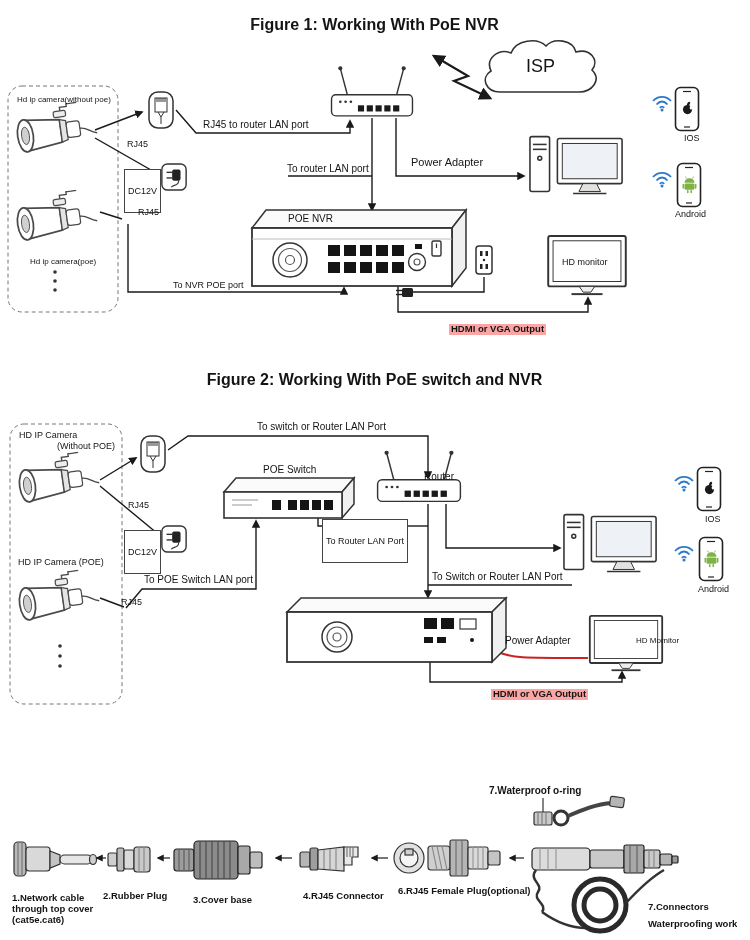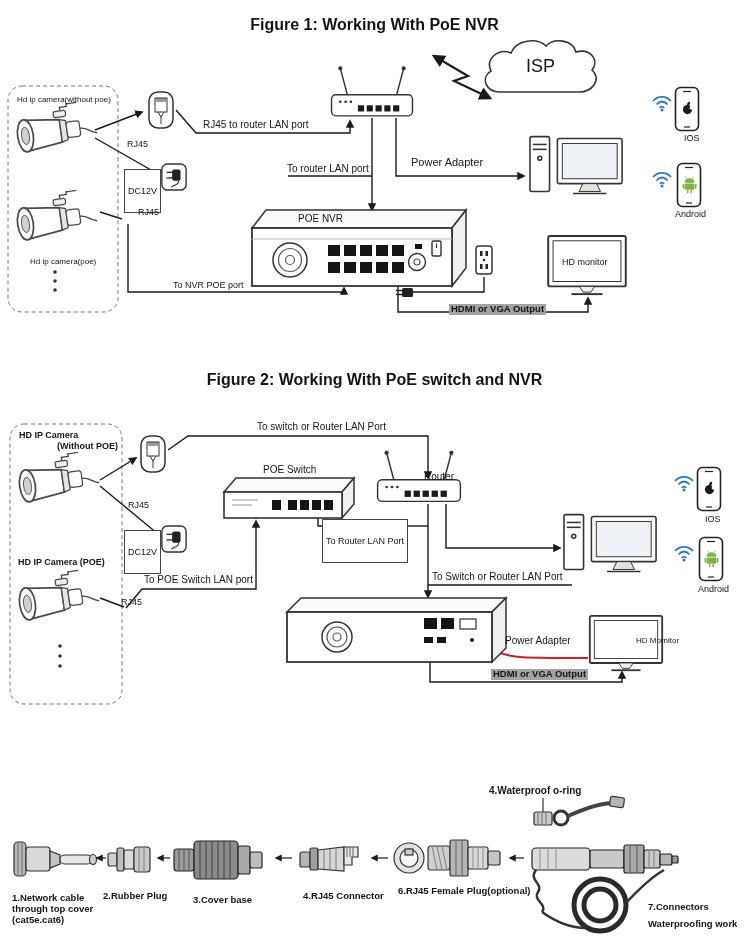--- a/index.html
+++ b/index.html
@@ -6,24 +6,24 @@
   .stage{position:relative;width:749px;height:940px;background:#fff;overflow:hidden;font-family:"Liberation Sans",sans-serif;}
   svg{position:absolute;left:0;top:0;}
   .lbl{position:absolute;color:#141414;white-space:nowrap;line-height:1.15;font-family:"Liberation Sans",sans-serif;}
   .t16b{font-size:16px;font-weight:700;}
   .t18{font-size:18px;}
   .t11{font-size:11px;}
   .t10{font-size:10px;}
   .t95{font-size:10px;}
   .t95b{font-size:9.5px;font-weight:700;}
   .t9{font-size:9px;}
-  .t9b{font-size:9px;font-weight:700;}
+  .t9b{font-size:9px;font-weight:400;}
   .t8{font-size:8px;}
   .bx{border:1px solid #444;padding:16px 3px;background:#fff;}
-  .bgw{background:#a3a3a3;padding:0 2px;}
+  .bgw{background:#fca5a5;padding:0 2px;margin-top:20px;}
   .ctr{left:50%;transform:translateX(-50%);}
 </style>
 </head>
 <body>
 
 <div class="stage">
 
 <svg width="750" height="940" viewBox="0 0 750 940">
   <defs>
     <marker id="arr" viewBox="0 0 10 10" refX="8" refY="5" markerWidth="6" markerHeight="6" orient="auto-start-reverse">
@@ -408,21 +408,21 @@
 <div class="lbl t9" style="top:139px;left:127px;">RJ45</div>
 <div class="lbl t10" style="top:119px;left:203px;">RJ45 to router LAN port</div>
 <div class="lbl t9 bx" style="top:169px;left:124px;">DC12V</div>
 <div class="lbl t9" style="top:207px;left:138px;">RJ45</div>
 <div class="lbl t8" style="top:257px;left:30px;">Hd ip camera(poe)</div>
 <div class="lbl t10" style="top:163px;left:287px;">To router LAN port</div>
 <div class="lbl t11" style="top:156px;left:411px;">Power Adapter</div>
 <div class="lbl t18" style="top:56px;left:526px;">ISP</div>
 <div class="lbl t9" style="top:133px;left:684px;">IOS</div>
 <div class="lbl t9" style="top:209px;left:675px;">Android</div>
-<div class="lbl t10" style="top:213px;left:298px;">POE NVR</div>
+<div class="lbl t10" style="top:213px;left:288px;">POE NVR</div>
 <div class="lbl t9" style="top:280px;left:173px;">To NVR POE port</div>
 <div class="lbl t9" style="top:257px;left:562px;">HD monitor</div>
 <div class="lbl t95b bgw" style="top:304px;left:449px;">HDMI or VGA Output</div>
 
 <div class="lbl t16b ctr" style="top:371px;">Figure 2: Working With PoE switch and NVR</div>
 <div class="lbl t9b" style="top:430px;left:19px;">HD IP Camera</div>
 <div class="lbl t9b" style="top:441px;left:21px;margin-left:36px;">(Without POE)</div>
 <div class="lbl t10" style="top:421px;left:257px;">To switch or Router LAN Port</div>
 <div class="lbl t10" style="top:464px;left:263px;">POE Switch</div>
 <div class="lbl t10" style="top:471px;left:424px;">Router</div>
@@ -432,21 +432,21 @@
 <div class="lbl t9b" style="top:557px;left:18px;">HD IP Camera (POE)</div>
 <div class="lbl t95" style="top:574px;left:144px;">To POE Switch LAN port</div>
 <div class="lbl t9" style="top:597px;left:121px;">RJ45</div>
 <div class="lbl t95" style="top:571px;left:432px;">To Switch or Router LAN Port</div>
 <div class="lbl t10" style="top:635px;left:505px;">Power Adapter</div>
 <div class="lbl t8" style="top:636px;left:600px;padding-left:36px;">HD Mornitor</div>
 <div class="lbl t95b bgw" style="top:669px;left:491px;">HDMI or VGA Output</div>
 <div class="lbl t9" style="top:514px;left:705px;">IOS</div>
 <div class="lbl t9" style="top:584px;left:698px;">Android</div>
 
-<div class="lbl t10" style="top:785px;left:489px;font-weight:700;">4.Waterproof o-ring</div>
+<div class="lbl t10" style="top:785px;left:489px;font-weight:700;">7.Waterproof o-ring</div>
 <div class="lbl t95b" style="top:893px;left:12px;">1.Network cable</div>
 <div class="lbl t95b" style="top:904px;left:12px;">through top cover</div>
 <div class="lbl t95b" style="top:915px;left:12px;">(cat5e.cat6)</div>
 <div class="lbl t95b" style="top:891px;left:103px;">2.Rubber Plug</div>
 <div class="lbl t95b" style="top:895px;left:193px;">3.Cover base</div>
 <div class="lbl t95b" style="top:891px;left:303px;">4.RJ45 Connector</div>
 <div class="lbl t95b" style="top:886px;left:398px;">6.RJ45 Female Plug(optional)</div>
 <div class="lbl t95b" style="top:902px;left:648px;">7.Connectors</div>
 <div class="lbl t95b" style="top:913px;left:648px;margin-top:6px;">Waterproofing work</div>
 

